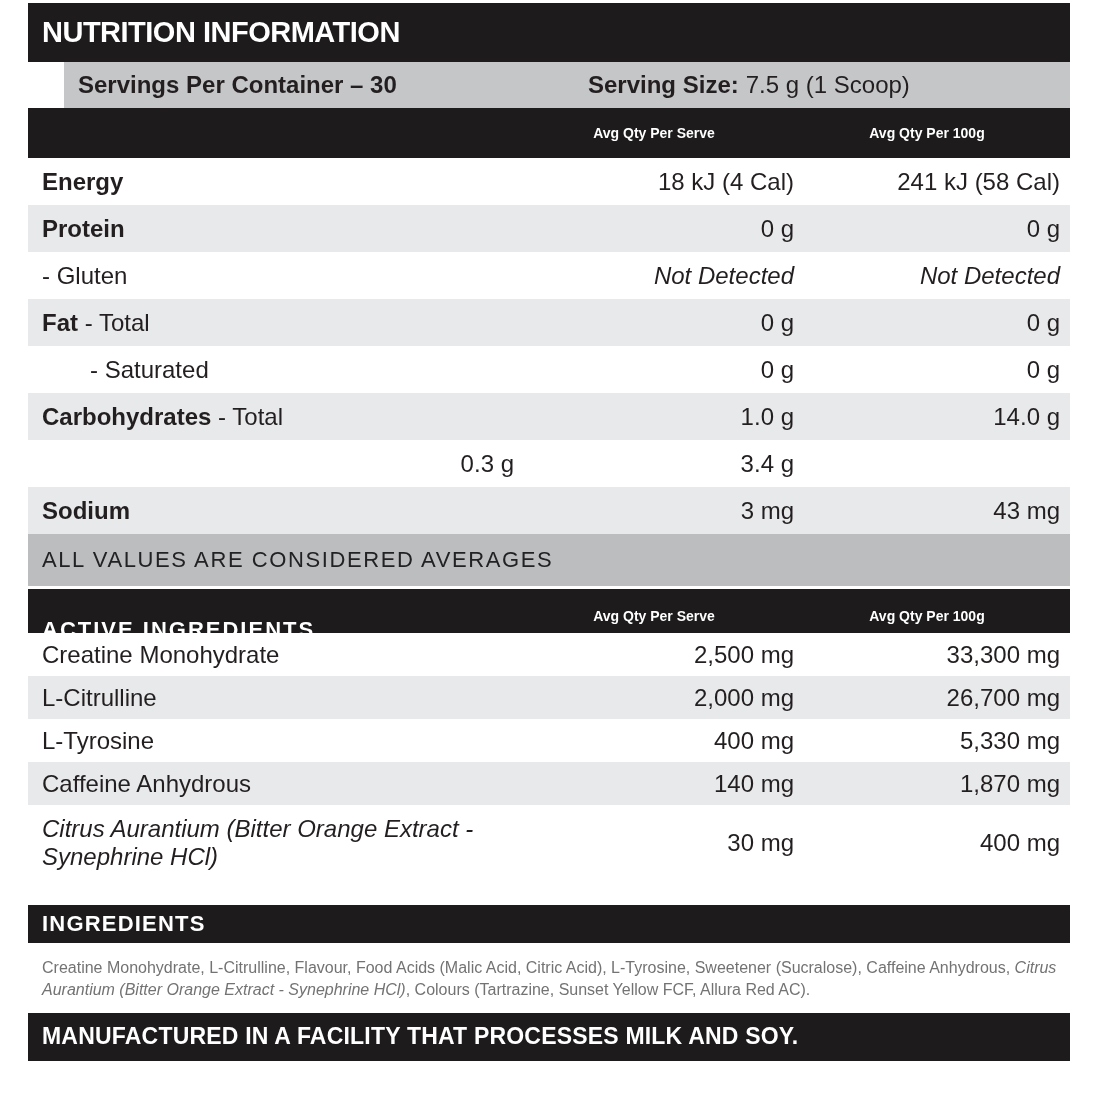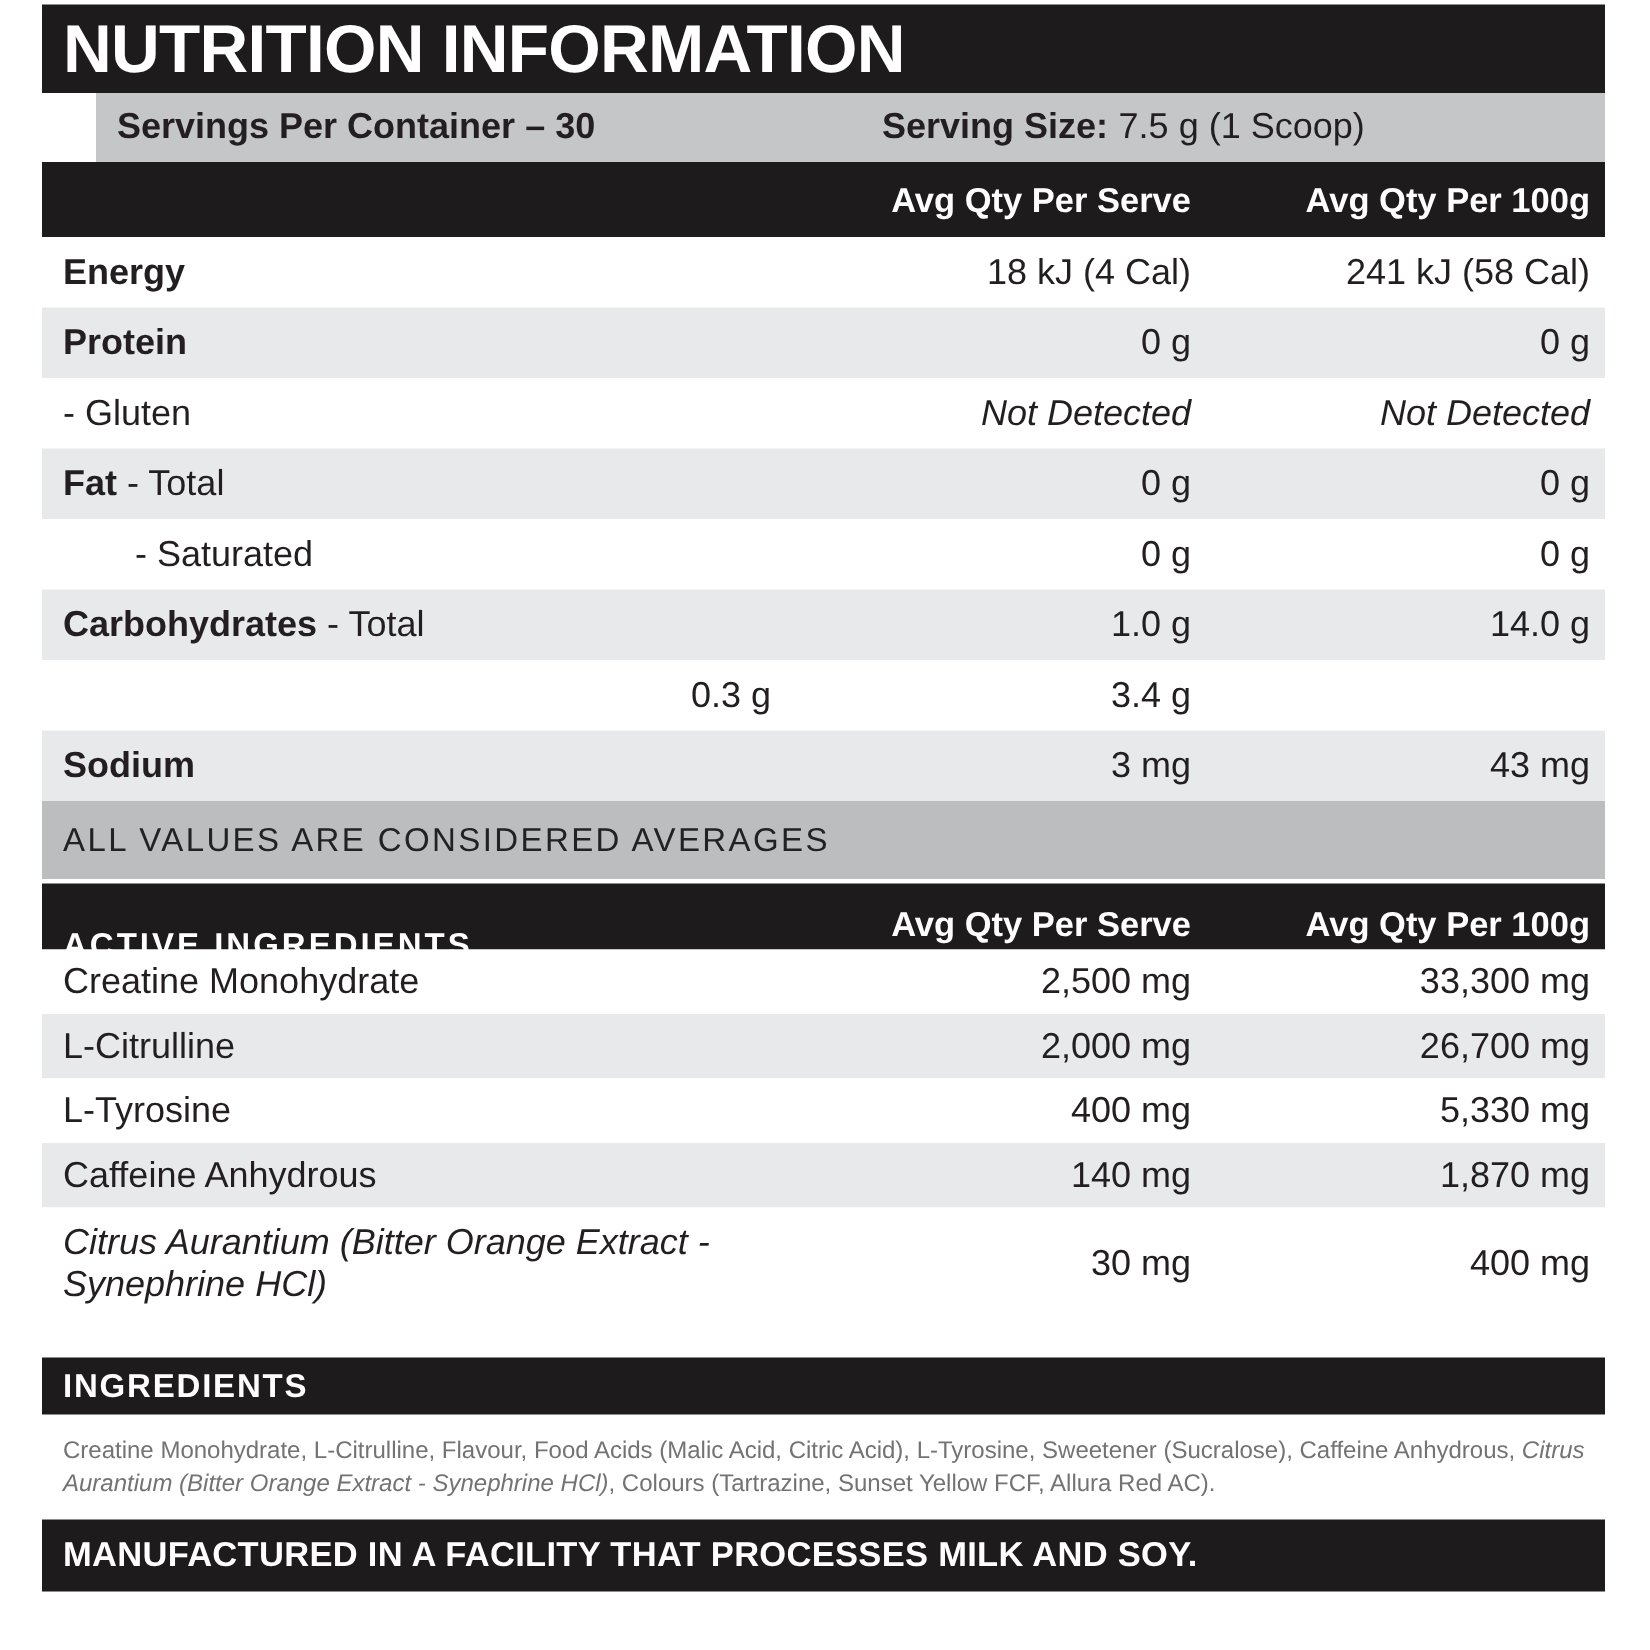--- a/index.html
+++ b/index.html
@@ -26,21 +26,21 @@
     background: var(--black, #1d1b1c);
     color: #ffffff;
     display: flex;
     align-items: center;
   }
   .title-bar {
     height: 59px;
     padding-left: 14px;
   }
   .title-bar span {
-    font-size: 45px;
+    font-size: 29px;
     font-weight: bold;
     letter-spacing: -0.5px;
   }
   .servings-bar {
     position: relative;
     height: 46px;
     background: var(--silver, #c5c6c8);
     display: flex;
     align-items: center;
     padding-left: 14px;
@@ -60,22 +60,22 @@
   .grid {
     display: grid;
     grid-template-columns: 1fr 280px 266px;
     padding-left: 14px;
     padding-right: 10px;
     align-items: center;
   }
   .cols-bar { height: 50px; }
   .cols-bar .num, .active-bar .num {
     font-weight: bold;
-    font-size: 23px;
-    text-align: right;
+    font-size: 14px;
+    text-align: center;
     color: #ffffff;
   }
   .row {
     height: 47px;
     font-size: 24px;
     background: #ffffff;
   }
   .row.shaded { background: var(--stripe, #e8e9ea); }
   .row .name b { font-weight: bold; }
   .row .name.indent { padding-left: 48px; }

